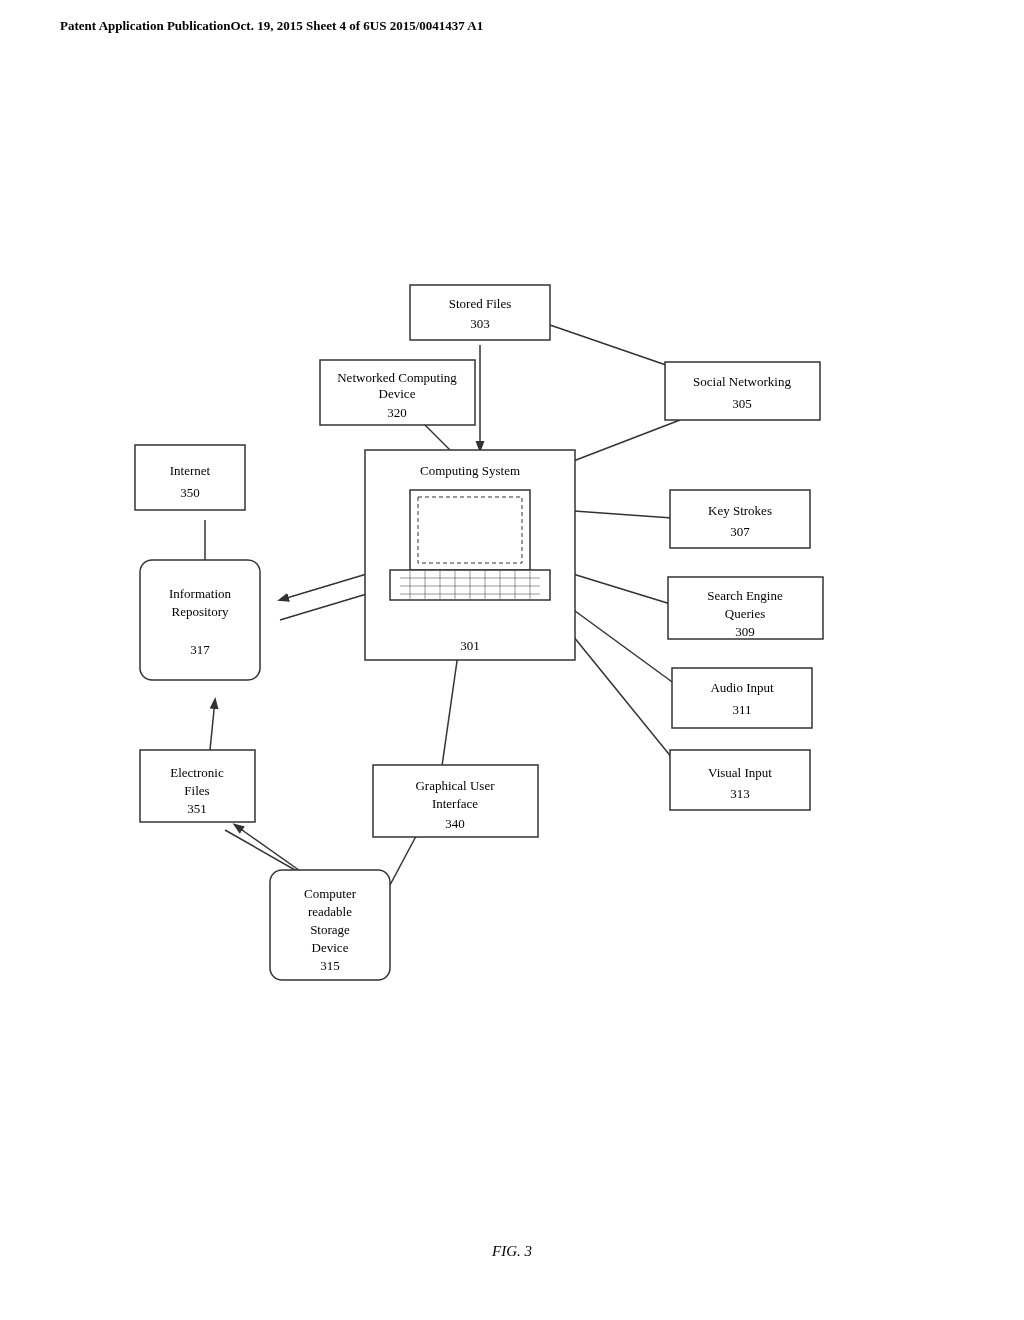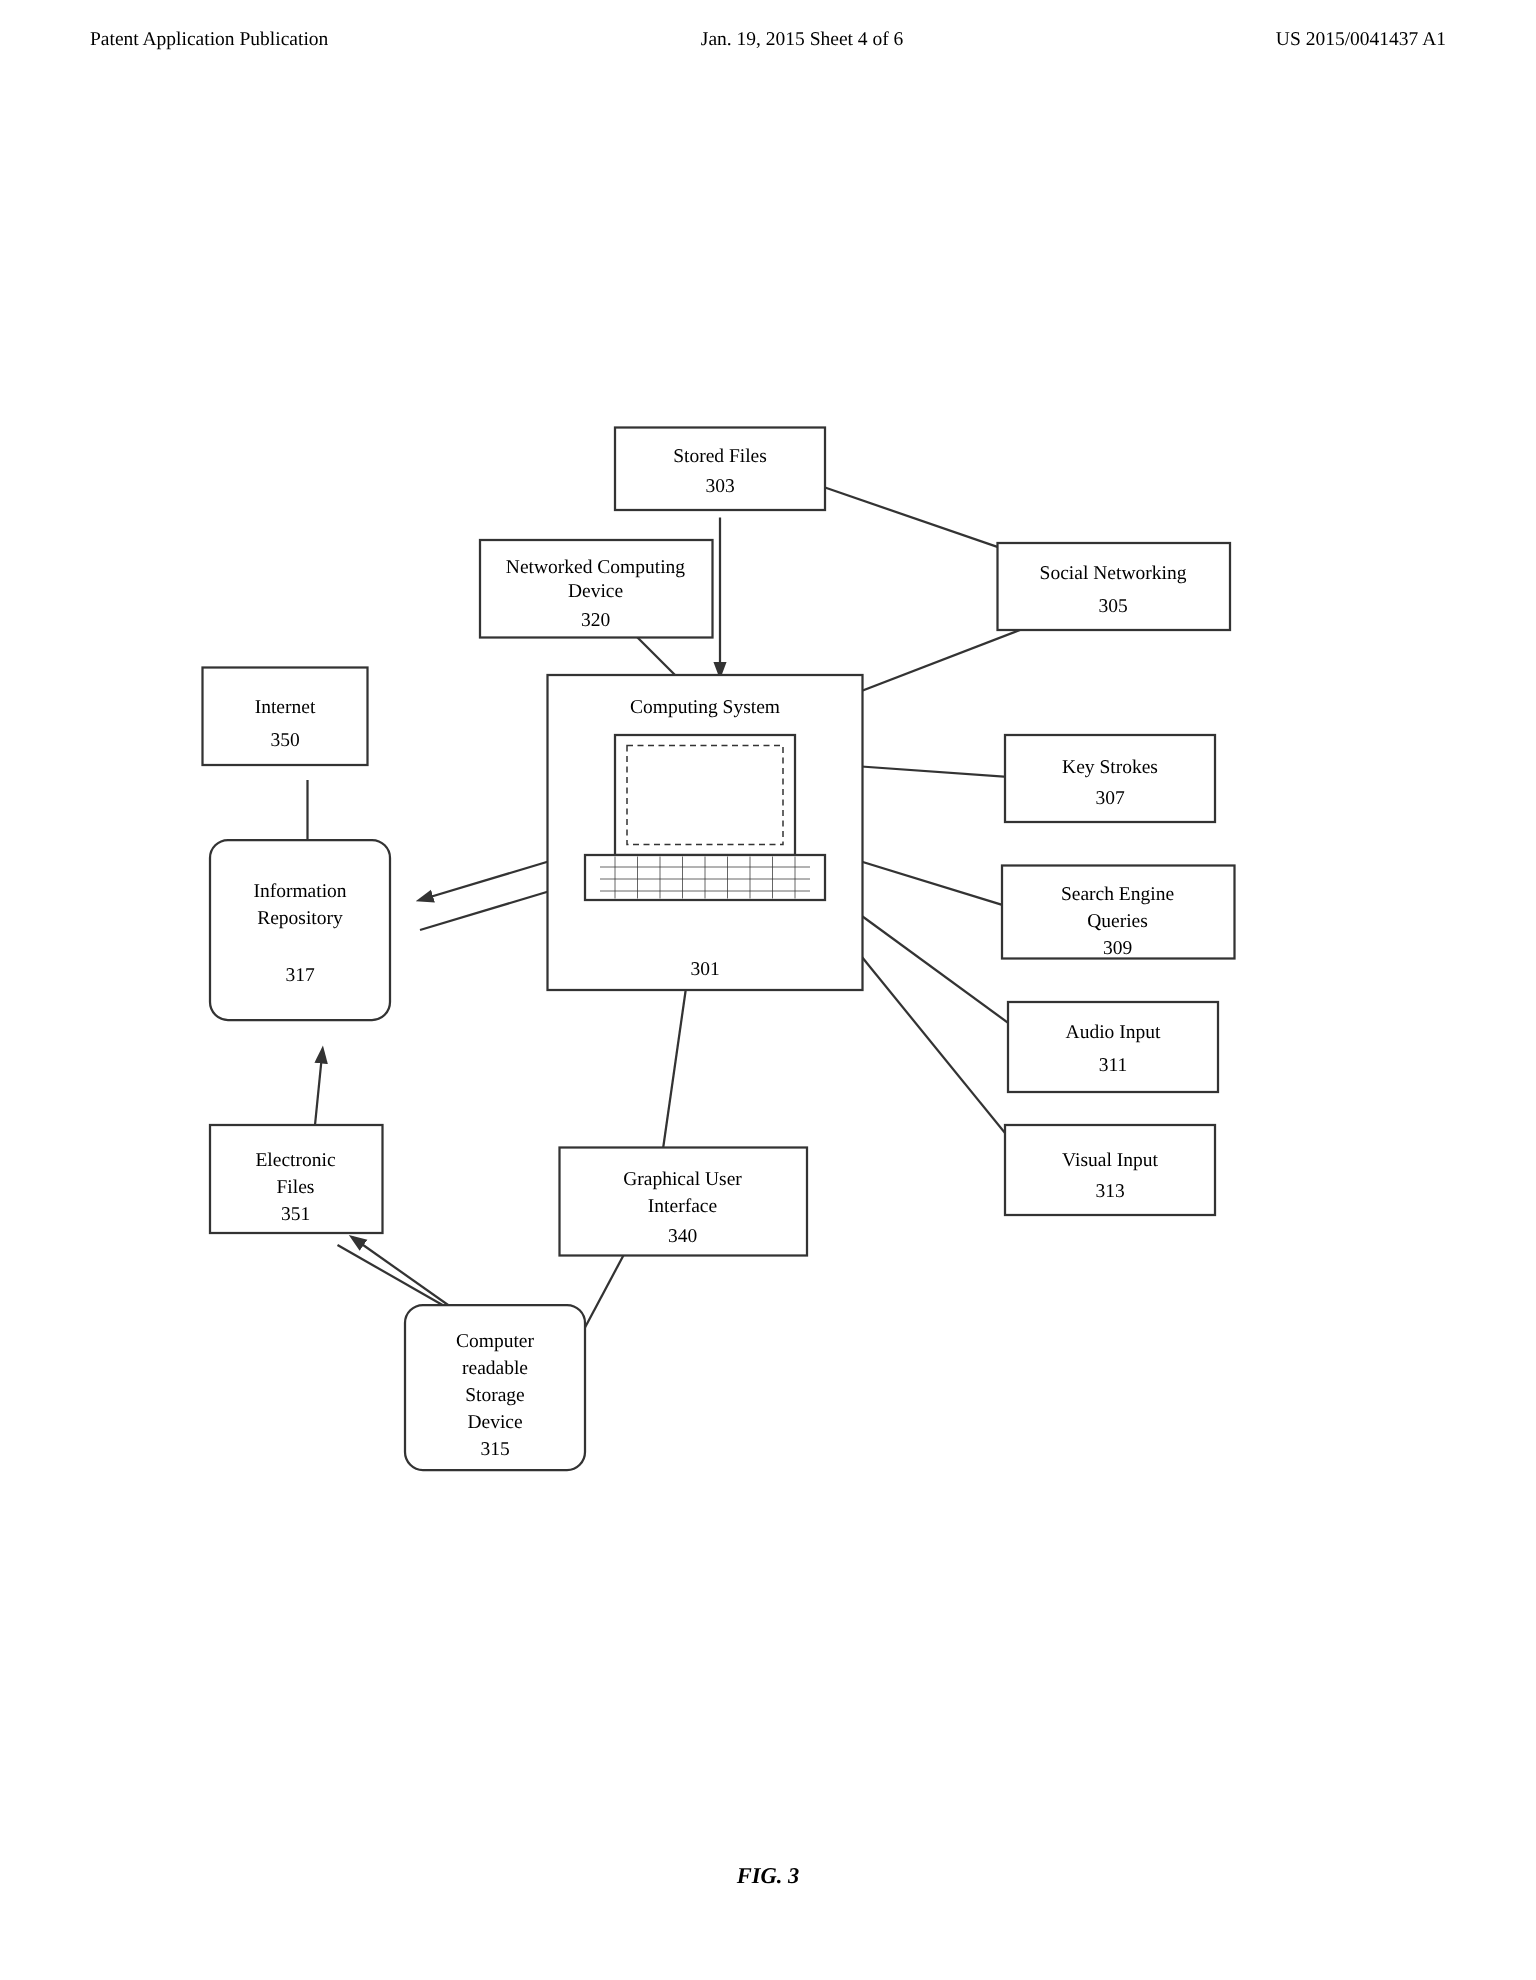--- a/index.html
+++ b/index.html
@@ -8,43 +8,42 @@
       height: 1320px;
       background: #fff;
       font-family: 'Times New Roman', Times, serif;
       position: relative;
       overflow: hidden;
     }
 
     
     .header {
       display: flex;
-      justify-content: space-between;
       padding: 18px 60px 0 60px;
       font-size: 13px;
-      font-weight: normal;
+      font-weight: bold;
     }
 
     
     .fig-caption {
       position: absolute;
       bottom: 60px;
       left: 50%;
       transform: translateX(-50%);
       font-size: 15px;
-      font-weight: bold;
+      font-weight: normal;
       font-style: italic;
     }
   </style>
 </head>
 <body>
 
 <div class="header">
   <span>Patent Application Publication</span>
-  <span>Jan. 19, 2015  Sheet 4 of 6</span>
+  <span>Oct. 19, 2015  Sheet 4 of 6</span>
   <span>US 2015/0041437 A1</span>
 </div>
 
 <svg style="position:absolute;top:130px;left:50px;width:930px;height:950px;">
 
   <line x1="430" y1="215" x2="430" y2="320" stroke="#333" stroke-width="1.5" marker-end="url(#arrow)"></line>
 
   <line x1="370" y1="290" x2="410" y2="330" stroke="#333" stroke-width="1.5" marker-end="url(#arrow)"></line>
 
   <line x1="630" y1="290" x2="500" y2="340" stroke="#333" stroke-width="1.5" marker-end="url(#arrow)"></line>

